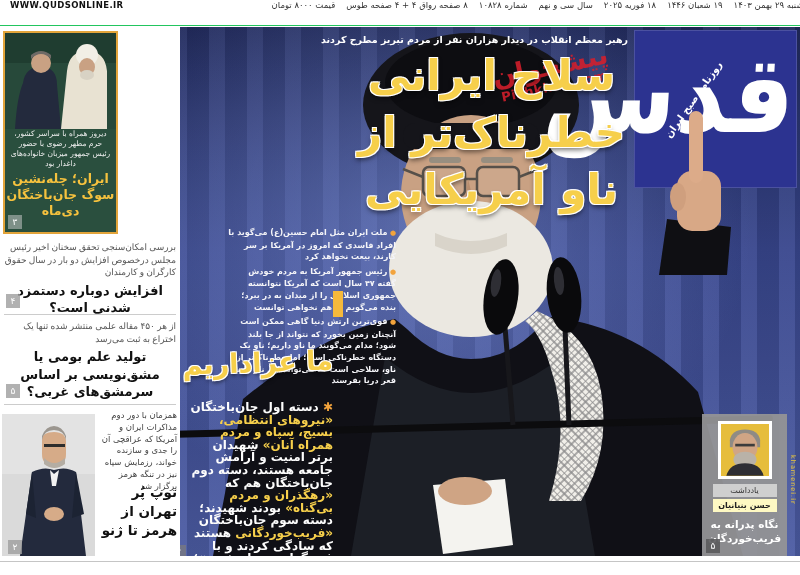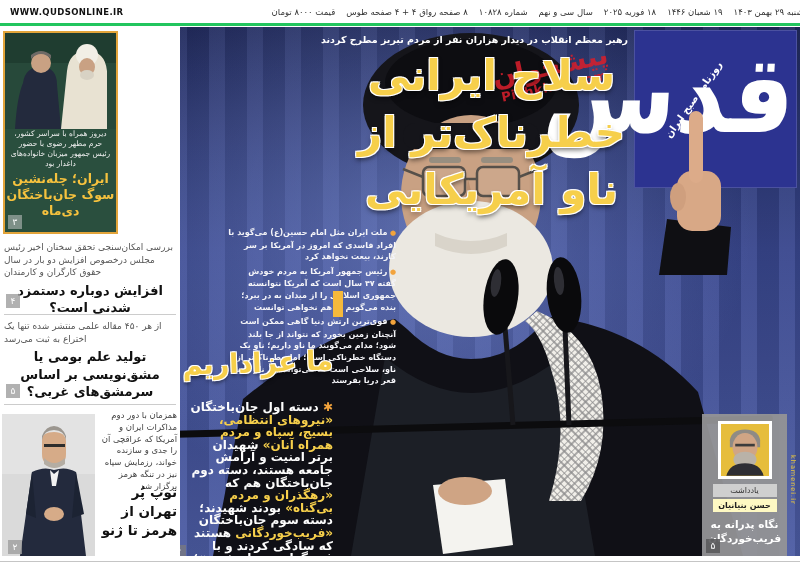--- a/index.html
+++ b/index.html
@@ -1,20 +1,20 @@
 <!DOCTYPE html>
 <html lang="fa"><head>
 <meta charset="utf-8">
 <style>
   html,body{margin:0;padding:0;background:#fff;}
   .page{position:relative;width:800px;height:575px;background:#fff;overflow:hidden;
         font-family:"DejaVu Sans",sans-serif;}
   
   .topbar{position:absolute;left:0;top:0;width:800px;height:26px;background:#fff;
-          border-bottom:3px solid #22c55e;display:flex;align-items:center;
+          border-bottom:1px solid #22c55e;display:flex;align-items:flex-start;
           padding:0 10px;box-sizing:border-box;font-size:8.5px;color:#222;}
   .topbar-url{font-weight:bold;letter-spacing:.4px;color:#111;}
   .topbar-dates{margin-left:auto;display:flex;direction:rtl;gap:11px;padding-left:148px;color:#333;}
   .date-item{white-space:nowrap;}
   
   .photo-area{position:absolute;left:133px;top:27px;width:667px;height:529px;overflow:hidden;}
   .photo-bg{position:absolute;inset:0;
      background:
        radial-gradient(ellipse at 42% 38%, rgba(130,150,215,.50), rgba(0,0,0,0) 62%),
        repeating-linear-gradient(90deg, rgba(255,255,255,.05) 0 16px, rgba(0,0,0,.10) 16px 38px),
@@ -71,21 +71,21 @@
   .leftcol{position:absolute;left:0;top:27px;width:180px;height:529px;background:#fff;}
   .green-box{position:absolute;left:3px;top:4px;width:115px;height:203px;background:#2a4f3e;
              border:2px solid #e2a43a;box-sizing:border-box;overflow:hidden;}
   .green-photo{display:block;}
   .green-caption{color:#eee;font-size:7.5px;line-height:10px;text-align:center;direction:rtl;
                  padding:0 4px 0 4px;}
   .green-title{color:#f6c23e;font-size:12.5px;font-weight:bold;line-height:16px;text-align:center;
                direction:rtl;margin-top:2px;}
   .green-badge{left:3px;top:auto;bottom:3px;background:rgba(210,210,210,.5);position:absolute;}
   .side-item{position:absolute;left:4px;width:172px;direction:rtl;}
-  .side-kicker{color:#555;font-size:9px;line-height:12.5px;text-align:left;}
+  .side-kicker{color:#555;font-size:9px;line-height:12.5px;text-align:right;font-family:Liberation Serif, serif;}
   .side-title{color:#111;font-size:13px;font-weight:bold;line-height:17.5px;text-align:center;margin-top:3px;}
   .divider{position:absolute;left:4px;width:172px;height:1px;background:#ccc;}
   .araghchi{position:absolute;left:2px;top:387px;width:93px;height:142px;}
   .item4-kicker{position:absolute;left:98px;top:383px;width:79px;color:#444;font-size:8.5px;
                 line-height:11.8px;text-align:right;direction:rtl;}
   .item4-title{position:absolute;left:98px;top:456px;width:79px;color:#111;font-size:13.5px;
                font-weight:bold;line-height:19px;text-align:right;direction:rtl;}
   
   .footer-line{position:absolute;left:0;top:561px;width:800px;height:1px;background:#c5c5c5;}
 </style>

